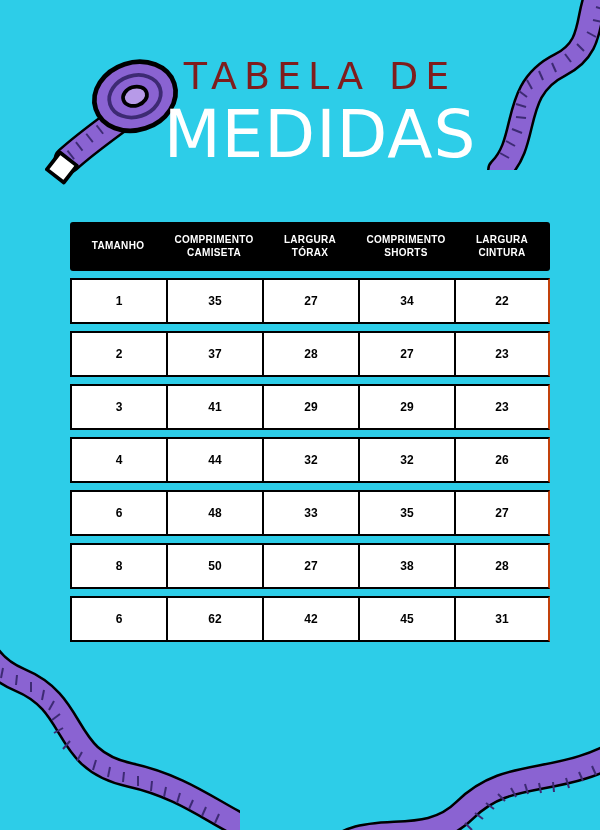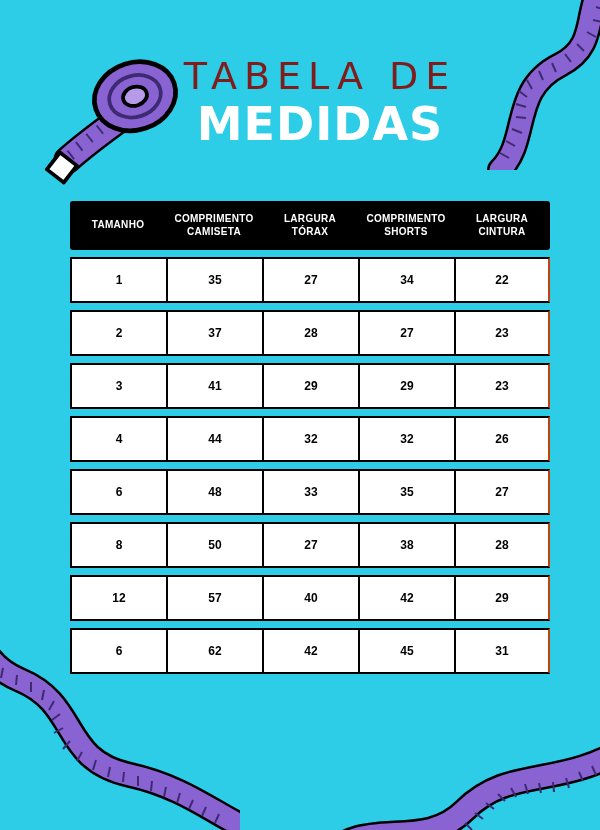--- a/index.html
+++ b/index.html
@@ -65,22 +65,22 @@
     color: #7f1d1d;
     font-size: 38px;
     letter-spacing: 7px;
     font-weight: 400;
     font-family: "DejaVu Sans", sans-serif;
     margin: 0 0 2px 40px;
     line-height: 1.1;
   }
   .title-line2 {
     color: #ffffff;
-    font-size: 46px;
-    font-weight: bold;
+    font-size: 66px;
+    font-weight: normal;
     letter-spacing: 1px;
     font-family: "DejaVu Sans", sans-serif;
     margin: 0 0 0 40px;
     line-height: 1.05;
   }
 
   
   .table-wrap {
     position: relative;
     z-index: 3;
@@ -301,27 +301,20 @@
           <td class="last">27</td>
         </tr>
         <tr>
           <td class="first">8</td>
           <td>50</td>
           <td>27</td>
           <td>38</td>
           <td class="last">28</td>
         </tr>
         <tr>
-          <td class="first">12</td>
-          <td>57</td>
-          <td>40</td>
-          <td>42</td>
-          <td class="last">29</td>
-        </tr>
-        <tr>
           <td class="first">6</td>
           <td>62</td>
           <td>42</td>
           <td>45</td>
           <td class="last">31</td>
         </tr>
       </tbody>
     </table>
   </div>
 

